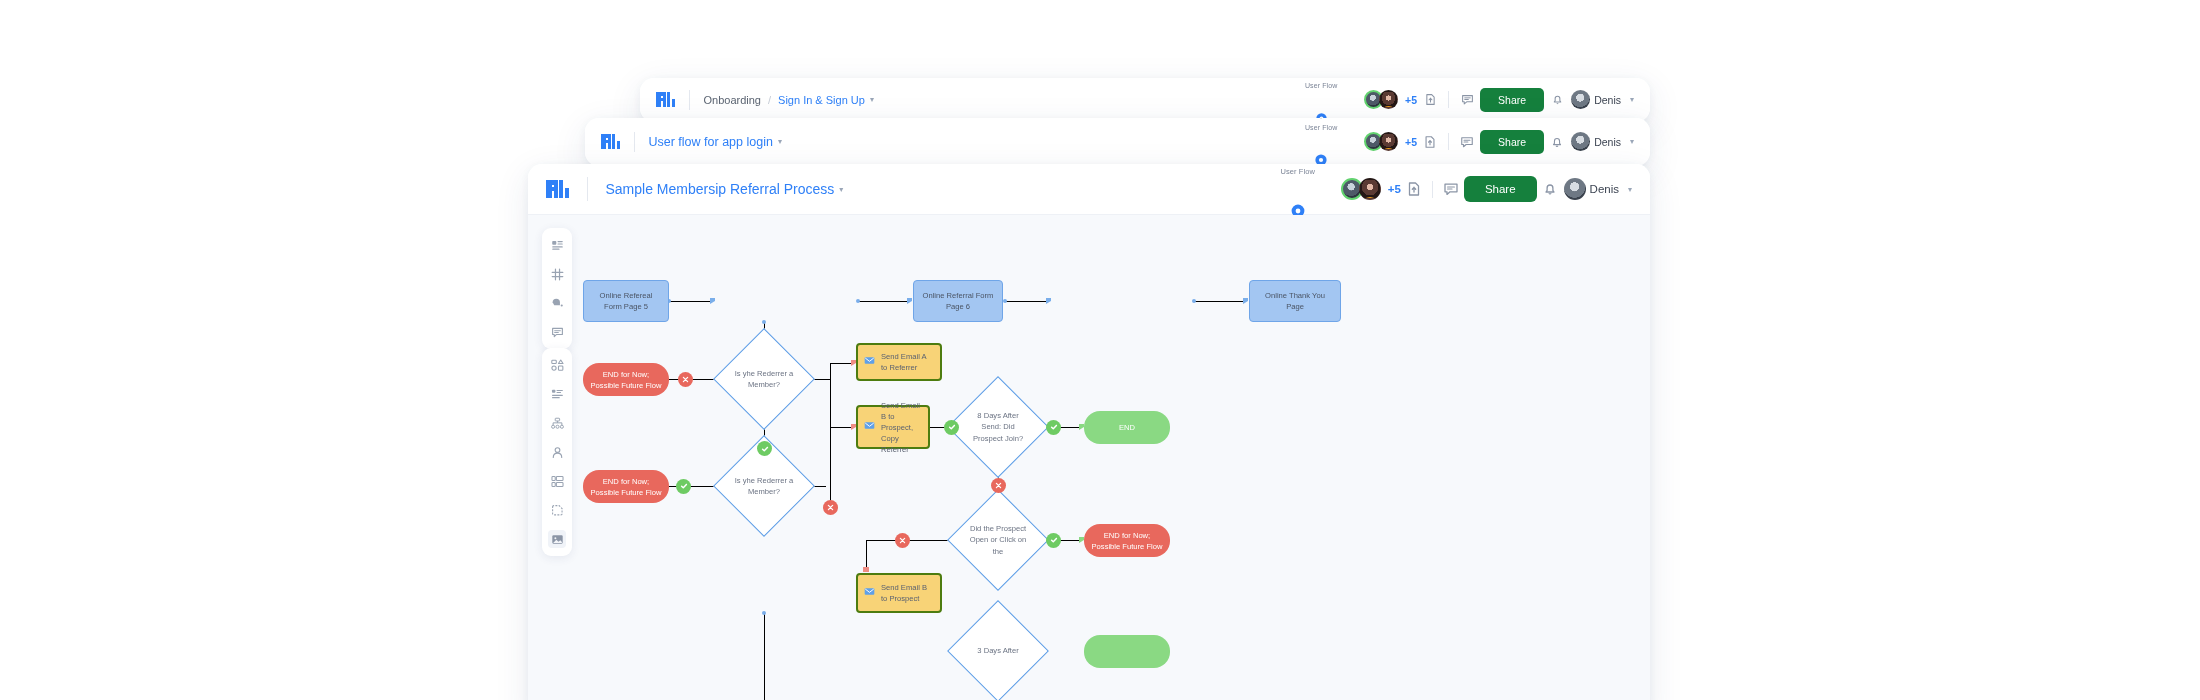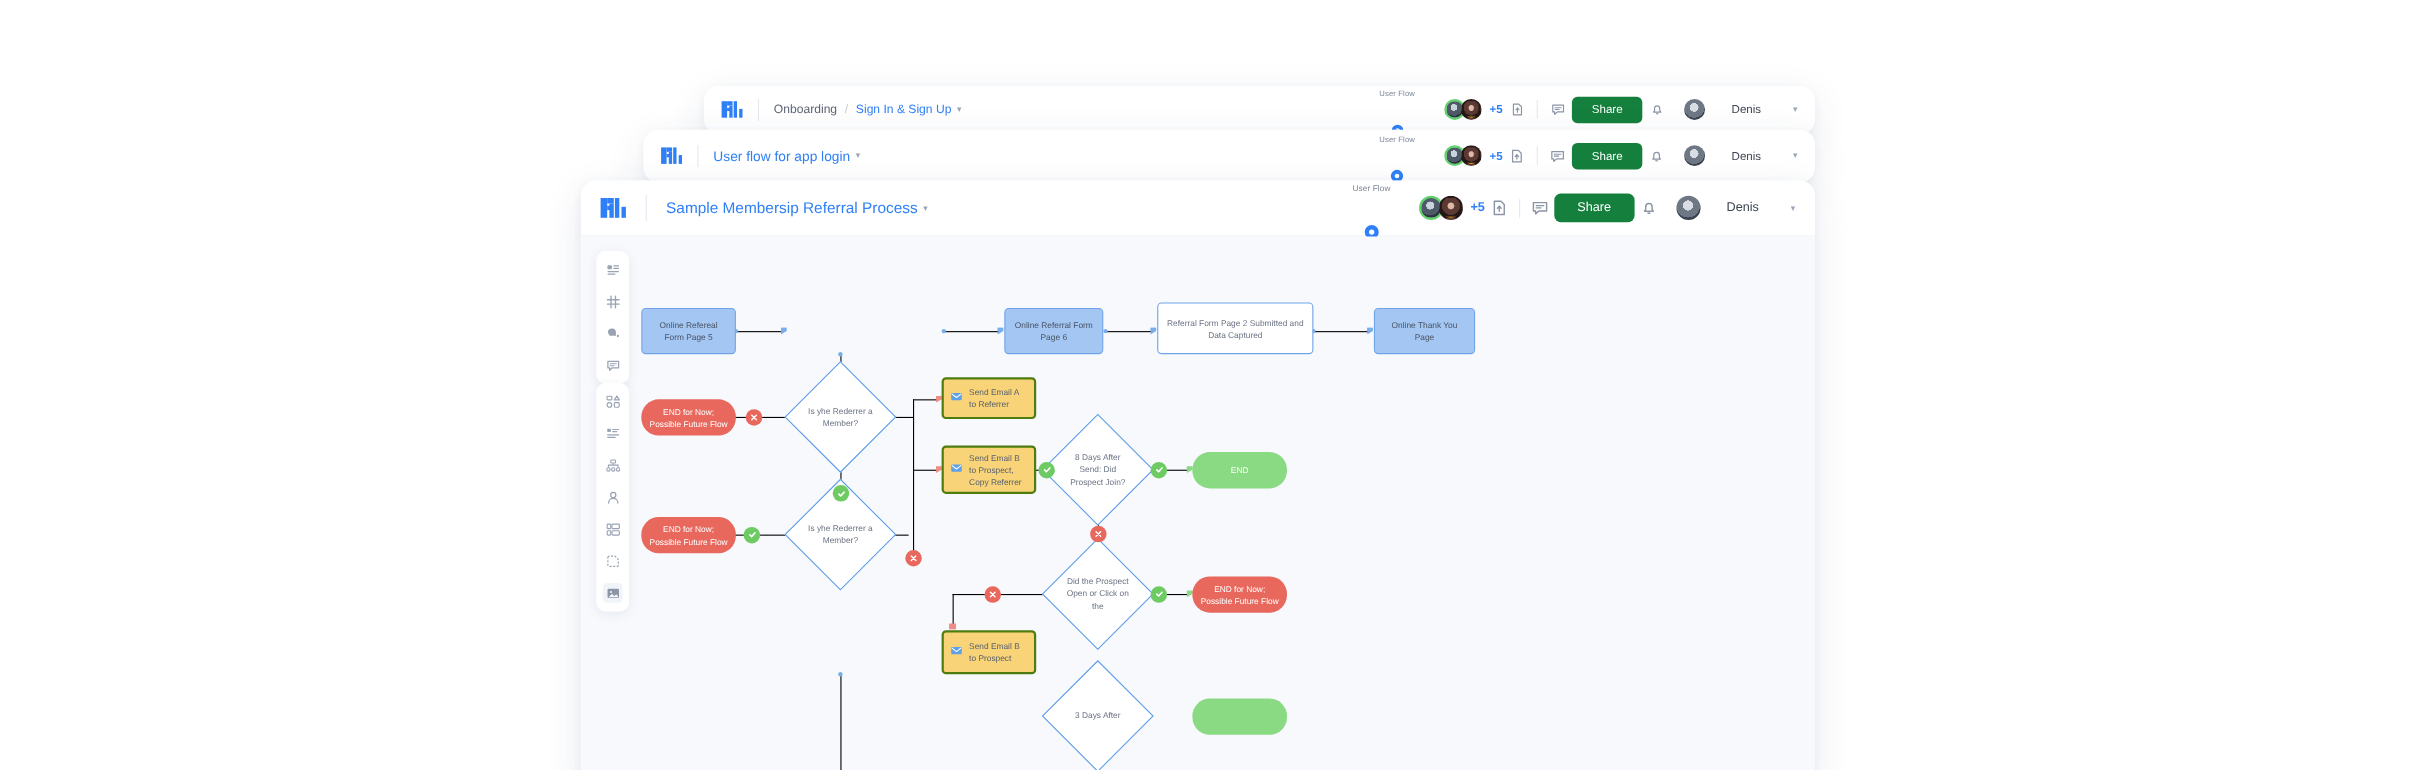--- a/index.html
+++ b/index.html
@@ -95,21 +95,21 @@
   .plus { font-size: 10.5px; color: #2f80f7; font-weight: bold; margin-left: 7px; }
   .win-main .plus { font-size: 11.5px; }
   .ibtn { display: flex; align-items: center; justify-content: center; width: 26px; height: 26px; cursor: pointer; }
   .sep2 { width: 1px; height: 17px; background: #e4e8ef; margin: 0 5px; }
   .share {
     background: #15803d; color: #fff; font-size: 10.5px;
     border: none; border-radius: 5px; padding: 6px 18px; cursor: pointer;
     white-space: nowrap;
   }
   .win-main .share { font-size: 11.5px; padding: 7px 21px; border-radius: 6px; }
-  .user { display: flex; align-items: center; gap: 24px; margin-left: 12px; cursor: pointer; }
+  .user { display: flex; align-items: center; gap: 4px; margin-left: 1px; cursor: pointer; }
   .user .ua {
     width: 19px; height: 19px; border-radius: 50%;
     background: radial-gradient(circle at 48% 40%, #d8dde3 0 26%, #6e7884 27% 62%, #3a424d 63%);
   }
   .win-main .user .ua { width: 22px; height: 22px; }
   .user .un { font-size: 10.5px; color: #3c4452; }
   .win-main .user .un { font-size: 11.5px; }
 
   
   .canvas {
@@ -647,23 +647,20 @@
 
       <div class="node n-blue" style="left:55px; top:65px; width:86px; height:42px;">
         <span class="lbl">Online Refereal Form Page 5</span>
       </div>
 
 
       <div class="node n-blue" style="left:385px; top:65px; width:90px; height:42px;">
         <span class="lbl">Online Referral Form Page 6</span>
       </div>
 
-      <div class="node n-white" style="left:524px; top:60px; width:142px; height:47px;">
-        <span class="lbl">Referral Form Page 2 Submitted and Data Captured</span>
-      </div>
 
       <div class="node n-blue" style="left:721px; top:65px; width:92px; height:42px;">
         <span class="lbl">Online Thank You Page</span>
       </div>
 
       <div class="dia" style="left:200px; top:128px; width:72px; height:72px;">
         <span class="shape"></span>
         <span class="txt">Is yhe Rederrer a Member?</span>
       </div>
 
@@ -674,21 +671,21 @@
       <div class="node n-amber" style="left:328px; top:128px; width:86px; height:38px;">
         <span class="mailicon">
           <svg width="11" height="11" viewBox="0 0 16 16">
               <rect x="1" y="3.2" width="14" height="9.6" rx="1.4" fill="#5fa0e8"></rect>
               <path d="M1.8 4.4 8 9.2 14.2 4.4" fill="none" stroke="#fff" stroke-width="1.4" stroke-linejoin="round"></path>
             </svg>
         </span>
         <span class="lbl">Send Email A to Referrer</span>
       </div>
 
-      <div class="node n-amber" style="left:328px; top:190px; width:86px; height:44px;">
+      <div class="node n-amber" style="left:328px; top:190px; width:74px; height:44px;">
         <span class="mailicon">
           <svg width="11" height="11" viewBox="0 0 16 16">
               <rect x="1" y="3.2" width="14" height="9.6" rx="1.4" fill="#5fa0e8"></rect>
               <path d="M1.8 4.4 8 9.2 14.2 4.4" fill="none" stroke="#fff" stroke-width="1.4" stroke-linejoin="round"></path>
             </svg>
         </span>
         <span class="lbl">Send Email B to Prospect, Copy Referrer</span>
       </div>
 
       <div class="dia" style="left:434px; top:176px; width:72px; height:72px;">

